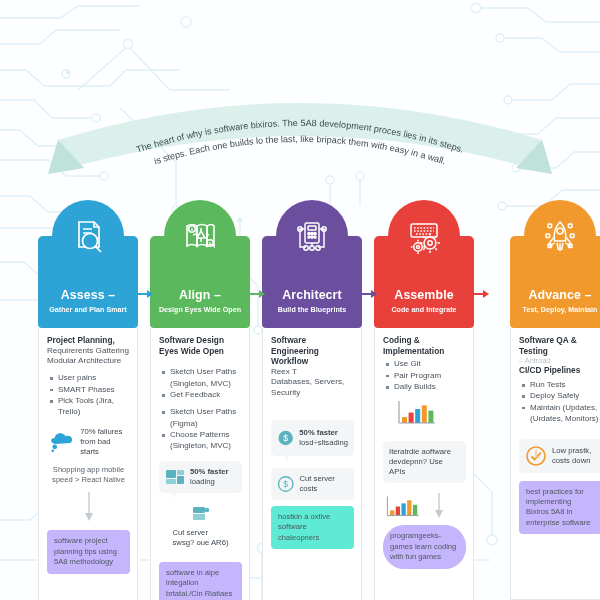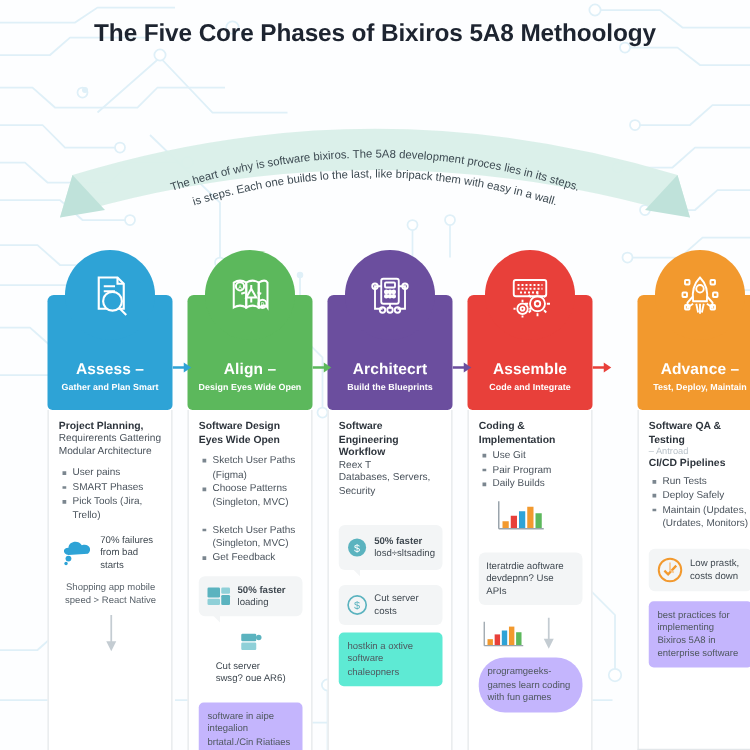--- a/index.html
+++ b/index.html
@@ -278,21 +278,20 @@
     <g fill="#dff0f8">
       <circle cx="68" cy="72" r="2.4"></circle>
         <circle cx="240" cy="220" r="2.6"></circle>
       <circle cx="560" cy="300" r="2.6"></circle>
         <circle cx="470" cy="420" r="2.6"></circle>
       <circle cx="516" cy="440" r="2.6"></circle>
         <circle cx="300" cy="520" r="2.6"></circle>
     </g>
   </svg>
 
-  <div id="title">The Five Core Phases of Bixiros 5A8 Methoology</div>
 
   <div id="banner-wrap">
     <svg width="520" height="95" viewBox="0 0 520 95">
       <defs>
         <path id="arcA" d="M 52 78 Q 260 -10 468 78" fill="none"></path>
         <path id="arcB" d="M 62 92 Q 260 8 458 92" fill="none"></path>
       </defs>
       <path d="M 18 48 Q 260 -26 502 48 L 512 82 Q 260 6 8 82 Z" fill="#d9efe9" opacity="0.95"></path>
       <path d="M 18 48 L 8 82 L 44 76 Z" fill="#bfe2da"></path>
       <path d="M 502 48 L 512 82 L 476 76 Z" fill="#bfe2da"></path>
@@ -344,20 +343,21 @@
           <div class="stat-txt">
             <span>70% failures</span><br>
             <span>from bad starts</span>
           </div>
         </div>
         <div class="note">Shopping app mobile speed &gt; React Native</div>
         <svg class="dn-arrow" width="12" height="30" viewBox="0 0 12 30">
           <path d="M6 0 V23" stroke="#c4ccd2" stroke-width="1.4" fill="none"></path>
           <path d="M6 29 L2 21 H10 Z" fill="#c4ccd2"></path>
         </svg>
+        <div class="footer-card">software project planning tips using 5A8 methodology</div>
       </div>
       <svg class="connector" style="left:100px;" viewBox="0 0 16 12">
         <path d="M0 5 H9 V2 L15 6 L9 10 V7 H0 Z" fill="#2ea3d6"></path>
       </svg>
     </div>
 
     <div class="col" style="left:150px;">
       <div class="col-head" style="background:#5cb85c;">
         <div class="icon-circle" style="background:#5cb85c;">
           <svg width="40" height="40" viewBox="0 0 40 40" fill="none" stroke="#fff" stroke-width="1.6">
@@ -371,27 +371,27 @@
             <path d="M21 15 L25 22 L17 22 Z"></path>
             <path d="M21 12 V15 M21 22 V26 M16 18 L13 19 M26 18 L29 19"></path>
           </svg>
         </div>
         <div class="ph-name">Align –</div>
         <div class="ph-sub">Design Eyes Wide Open</div>
       </div>
       <div class="col-body" style="min-height:348px;">
         <div class="b-h" style="white-space:pre-line;">Software Design
 Eyes Wide Open</div>
+        <ul class="bl" style="margin-top:10px;">
+          <li>Sketch User Paths (Singleton, MVC)</li>
+          <li>Get Feedback</li>
+        </ul>
         <ul class="bl">
           <li>Sketch User Paths (Figma)</li>
           <li>Choose Patterns (Singleton, MVC)</li>
-        </ul>
-        <ul class="bl" style="margin-top:10px;">
-          <li>Sketch User Paths (Singleton, MVC)</li>
-          <li>Get Feedback</li>
         </ul>
         <div class="stat-card tail">
           <svg width="20" height="18" viewBox="0 0 20 18">
             <rect x="1" y="2" width="10" height="8" rx="1" fill="#5bb3bf"></rect>
             <rect x="12" y="2" width="7" height="5" rx="1" fill="#8fd0d8"></rect>
             <rect x="12" y="8" width="7" height="8" rx="1" fill="#5bb3bf"></rect>
             <rect x="1" y="11" width="10" height="5" rx="1" fill="#8fd0d8"></rect>
           </svg>
           <div class="stat-txt">
             <b>50% faster</b><br>

